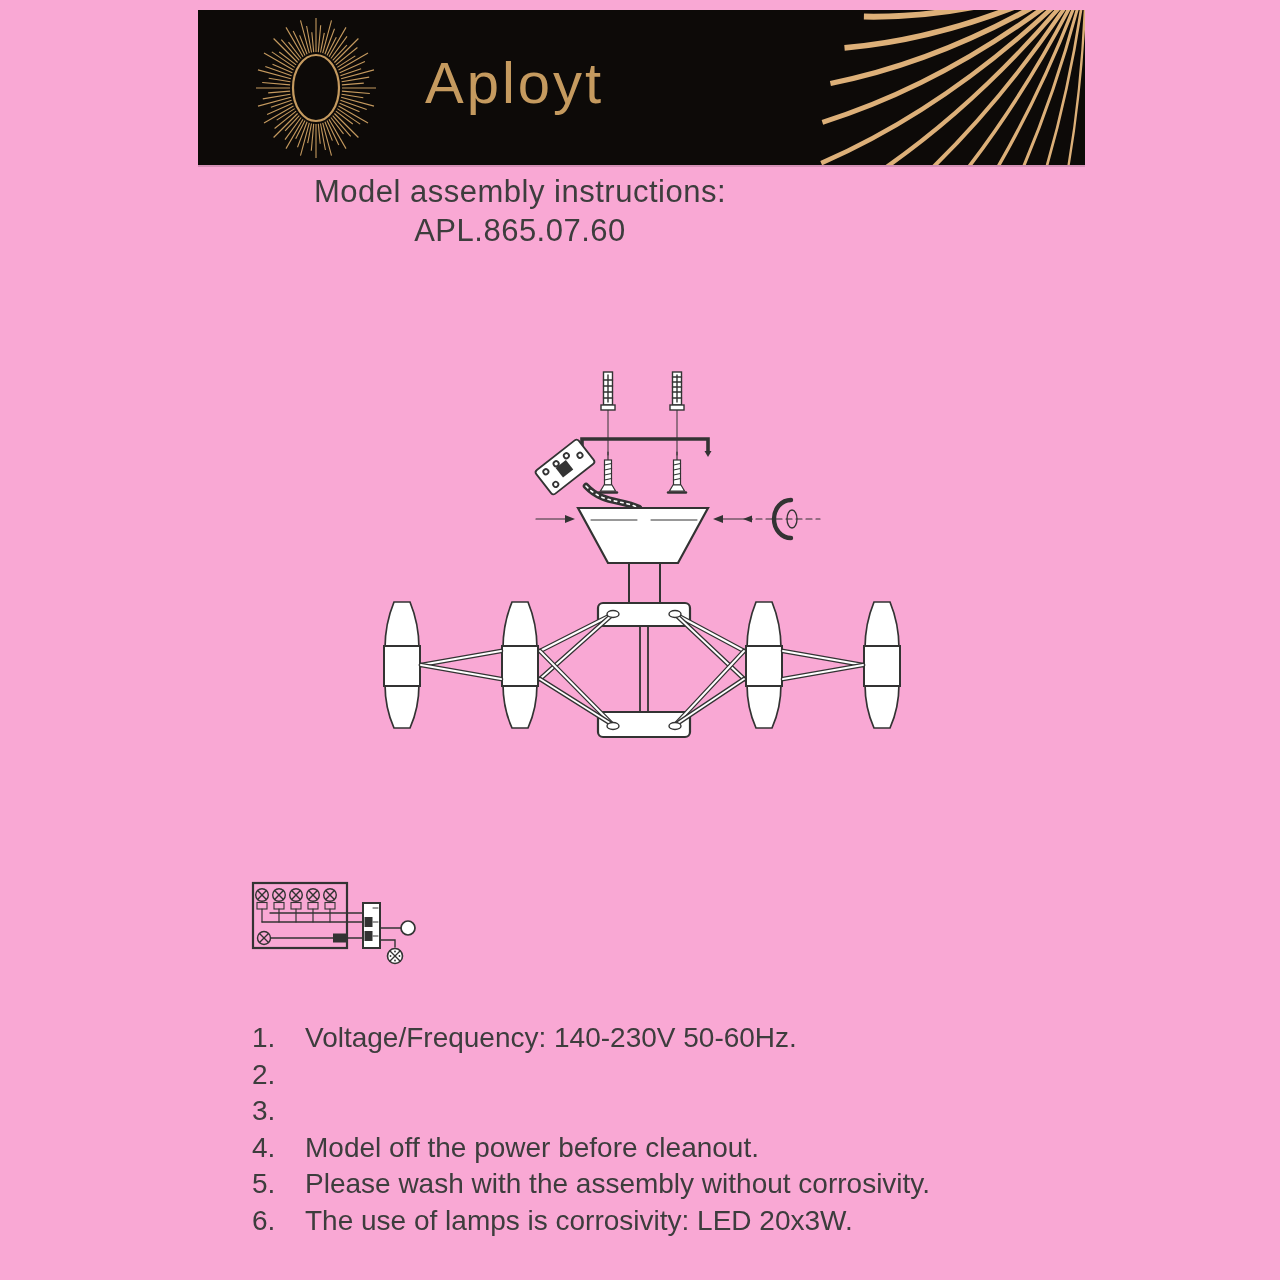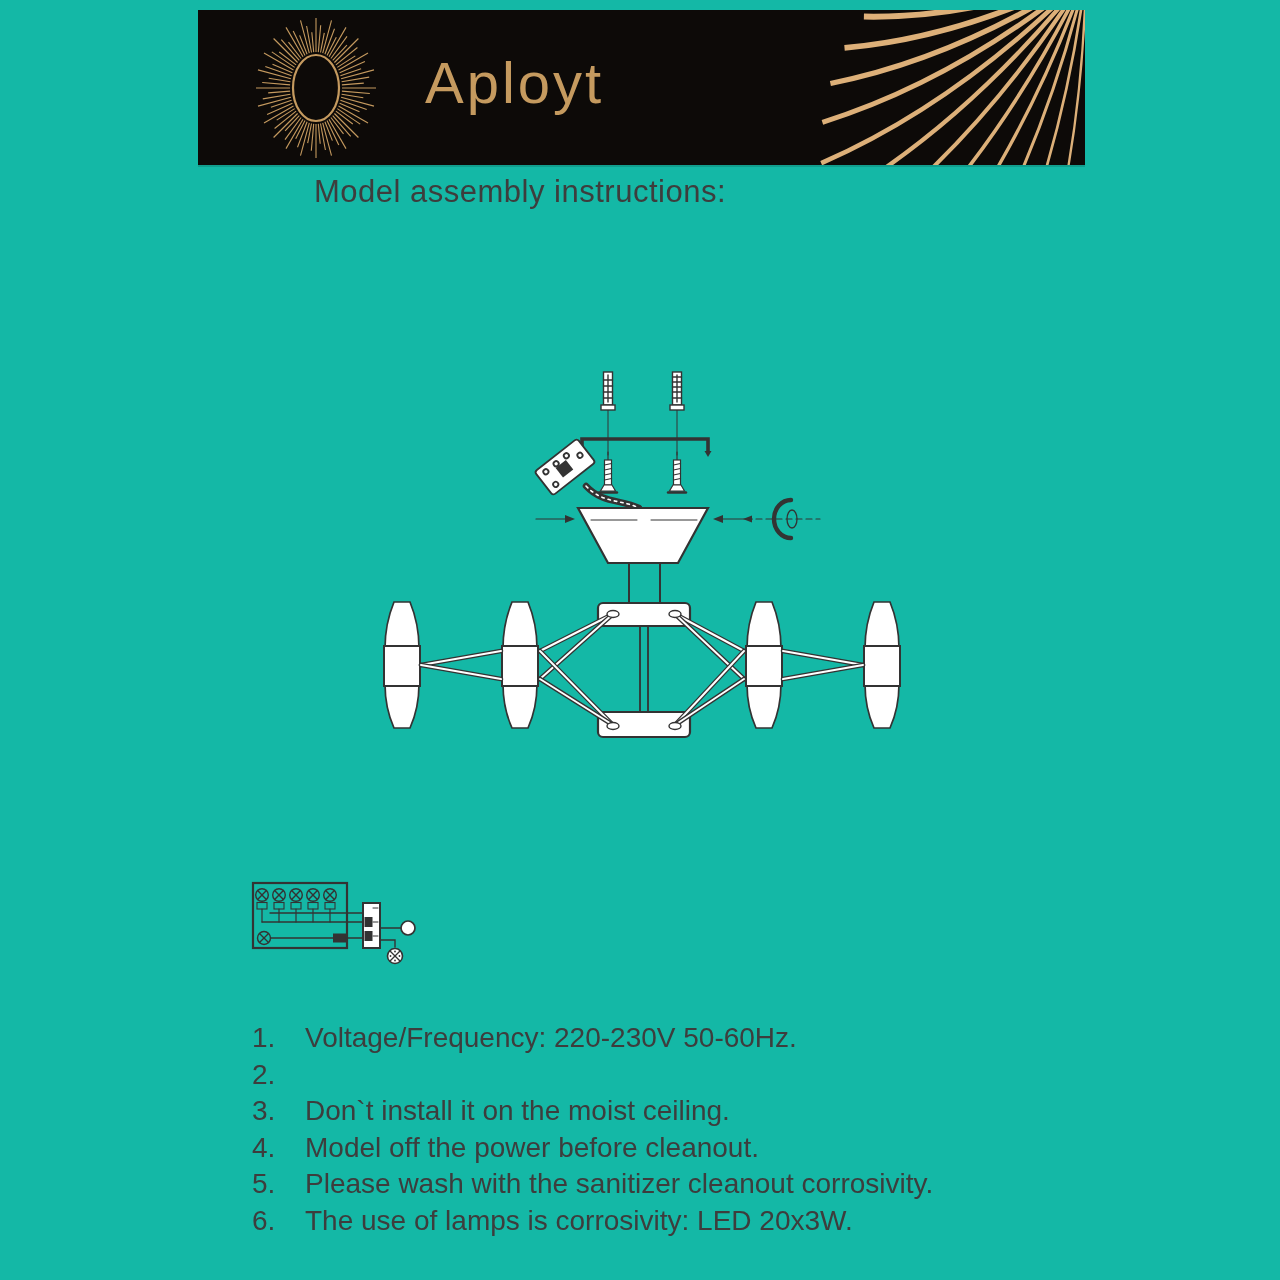--- a/index.html
+++ b/index.html
@@ -1,21 +1,21 @@
 <!DOCTYPE html>
 <html style="--banner-bg: #0d0a08; --gold: #c59a5f; --gold-light: #ddb079; --line: #333333; --text: #3d3d3d;"><head>
 <meta charset="utf-8">
 <style>
   :root{
     --banner-bg:#0d0a08; --gold:#c59a5f; --gold-light:#ddb079;
     --line:#333333; --text:#3d3d3d;
   }
   html,body{margin:0;padding:0;}
   body{background:#ffffff;}
-  .page{position:relative;width:1280px;height:1280px;background:#14b8a6;
+  .page{position:relative;width:1280px;height:1280px;background:#f9a8d4;
         font-family:"Liberation Sans", sans-serif; overflow:hidden;}
   .banner{position:absolute;left:198px;top:10px;width:887px;height:155px;
           background:var(--banner-bg);overflow:hidden;box-shadow:0 2px 0 rgba(0,0,0,.14);}
   .banner svg{position:absolute;left:0;top:0;}
   .brand{position:absolute;left:227px;top:44px;color:var(--gold);
          font-size:58px;font-weight:300;letter-spacing:3px;line-height:1;}
   .title-block{position:absolute;left:0;top:172px;width:1040px;text-align:center;
                color:var(--text);font-size:31px;line-height:39px;letter-spacing:.5px;}
   .diagram{position:absolute;}
   #asm{left:340px;top:355px;}
@@ -121,20 +121,21 @@
           <path d="M888,-35 Q759.9,48.2 632.4,73.5" fill="none" stroke-width="5.30"></path>
           <path d="M888,-35 Q764.2,27.6 646.5,37.9" fill="none" stroke-width="5.63"></path>
           <path d="M888,-35 Q771.7,8.7 665.9,6.6" fill="none" stroke-width="5.96"></path>
         </g>
     </svg>
     <div class="brand">Aployt</div>
   </header>
 
   <div class="title-block">
     <div>Model assembly instructions:</div>
+    <div>APL.865.07.60</div>
   </div>
 
   <svg id="asm" class="diagram" width="600" height="445" viewBox="0 0 600 445">
     <g style="stroke:var(--line)" fill="none" stroke-linecap="round">
 
       <g stroke-width="1">
         <line x1="268" y1="55" x2="268" y2="100"></line>
         <line x1="337" y1="55" x2="337" y2="100"></line>
       </g>
 
@@ -364,36 +365,35 @@
         <circle cx="150" cy="85.5" r="0.9" fill="var(--line)" stroke="none"></circle>
         <circle cx="145.5" cy="81" r="0.9" fill="var(--line)" stroke="none"></circle>
         <circle cx="154.5" cy="81" r="0.9" fill="var(--line)" stroke="none"></circle>
       </g>
     </g>
   </svg>
 
   <div class="instructions">
     <div class="ins-row">
       <span class="num">1.</span>
-      <span class="txt">Voltage/Frequency: 220-230V 50-60Hz.</span>
+      <span class="txt">Voltage/Frequency: 140-230V 50-60Hz.</span>
     </div>
     <div class="ins-row">
       <span class="num">2.</span>
     </div>
     <div class="ins-row">
       <span class="num">3.</span>
-      <span class="txt">Don`t install it on the moist ceiling.</span>
     </div>
     <div class="ins-row">
       <span class="num">4.</span>
       <span class="txt">Model off the power before cleanout.</span>
     </div>
     <div class="ins-row">
       <span class="num">5.</span>
-      <span class="txt">Please wash with the sanitizer cleanout corrosivity.</span>
+      <span class="txt">Please wash with the assembly without corrosivity.</span>
     </div>
     <div class="ins-row">
       <span class="num">6.</span>
       <span class="txt">The use of lamps is corrosivity: LED 20x3W.</span>
     </div>
   </div>
 
 </div>
 
 </body></html>

